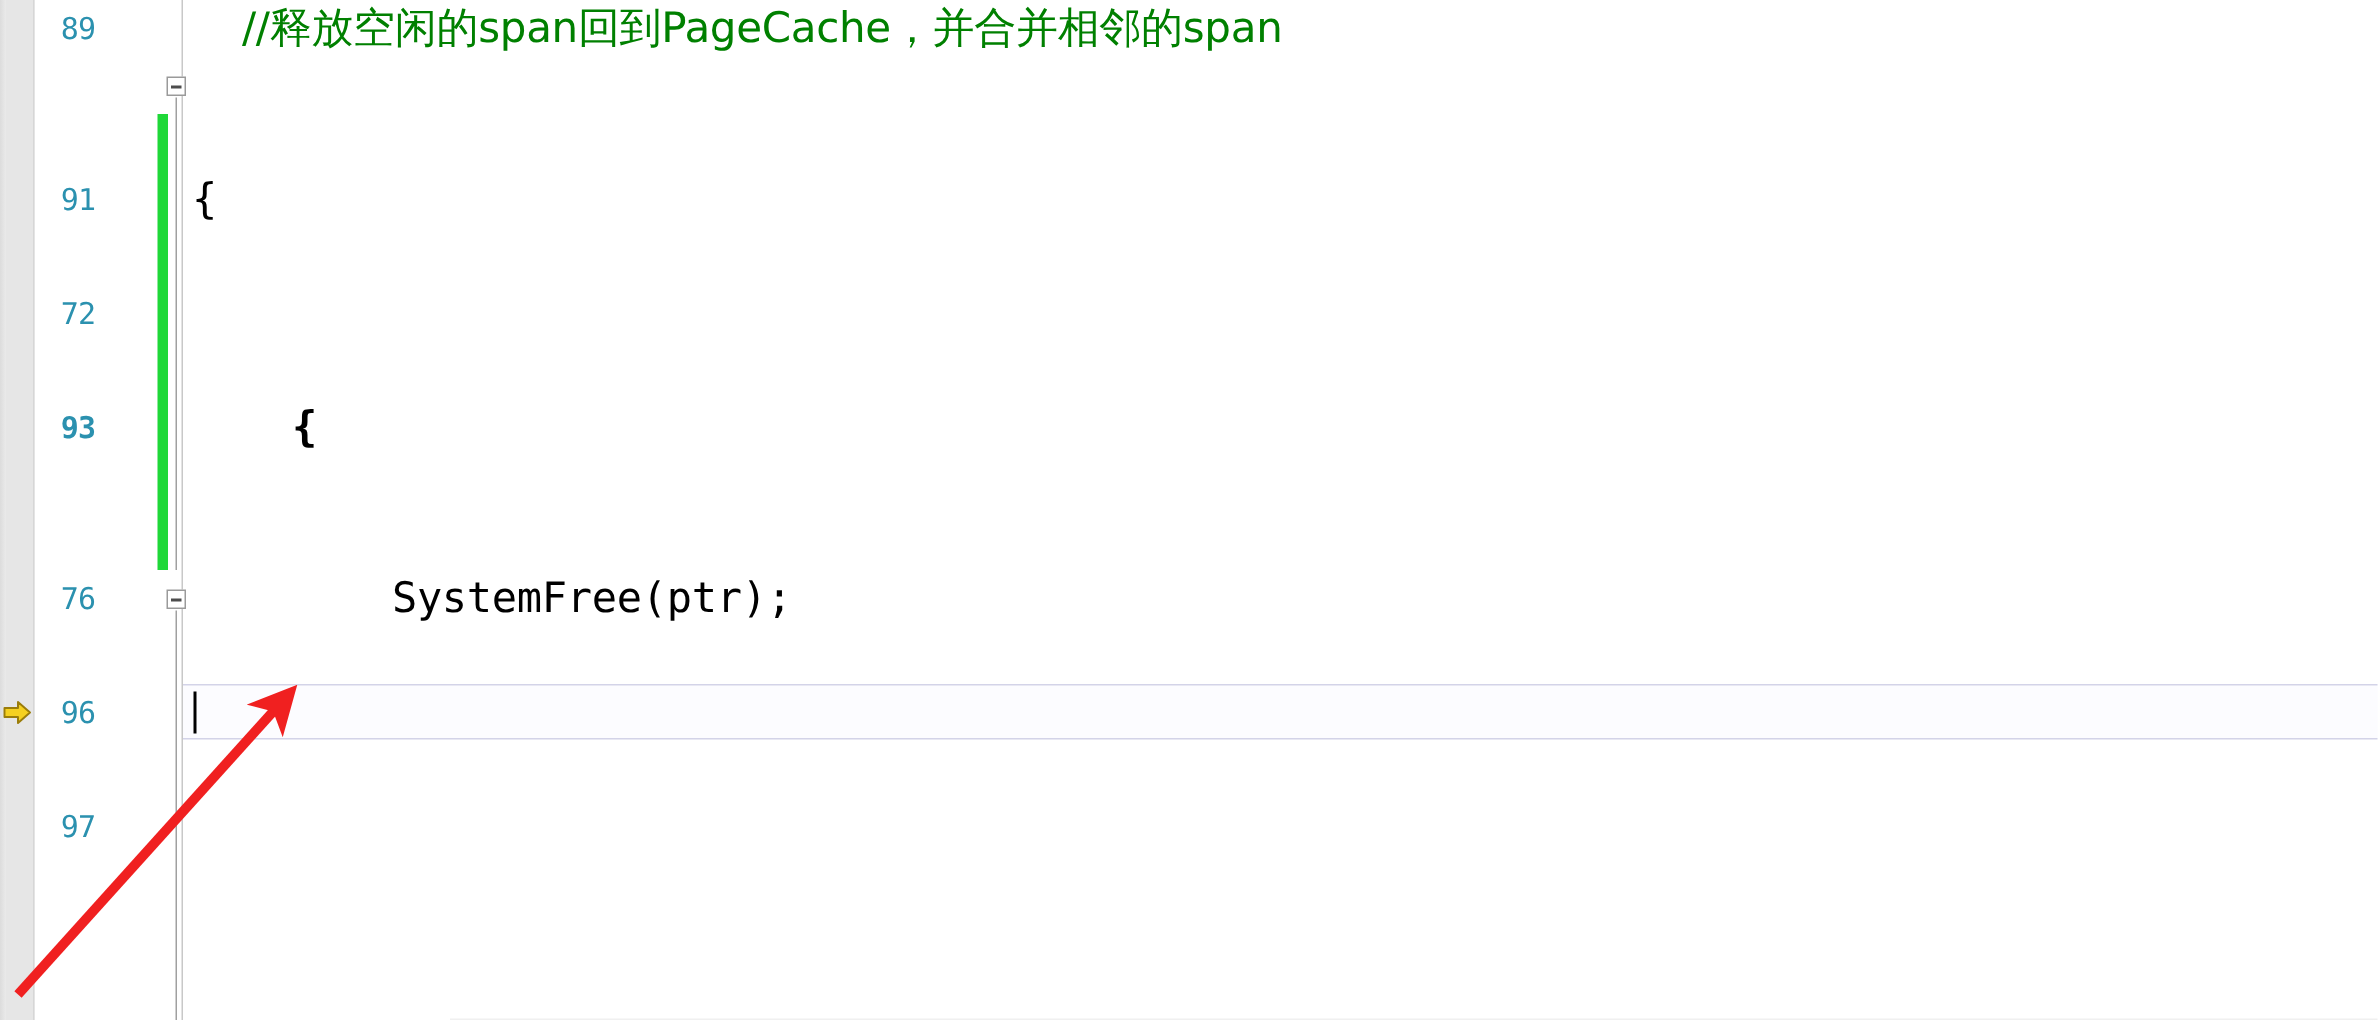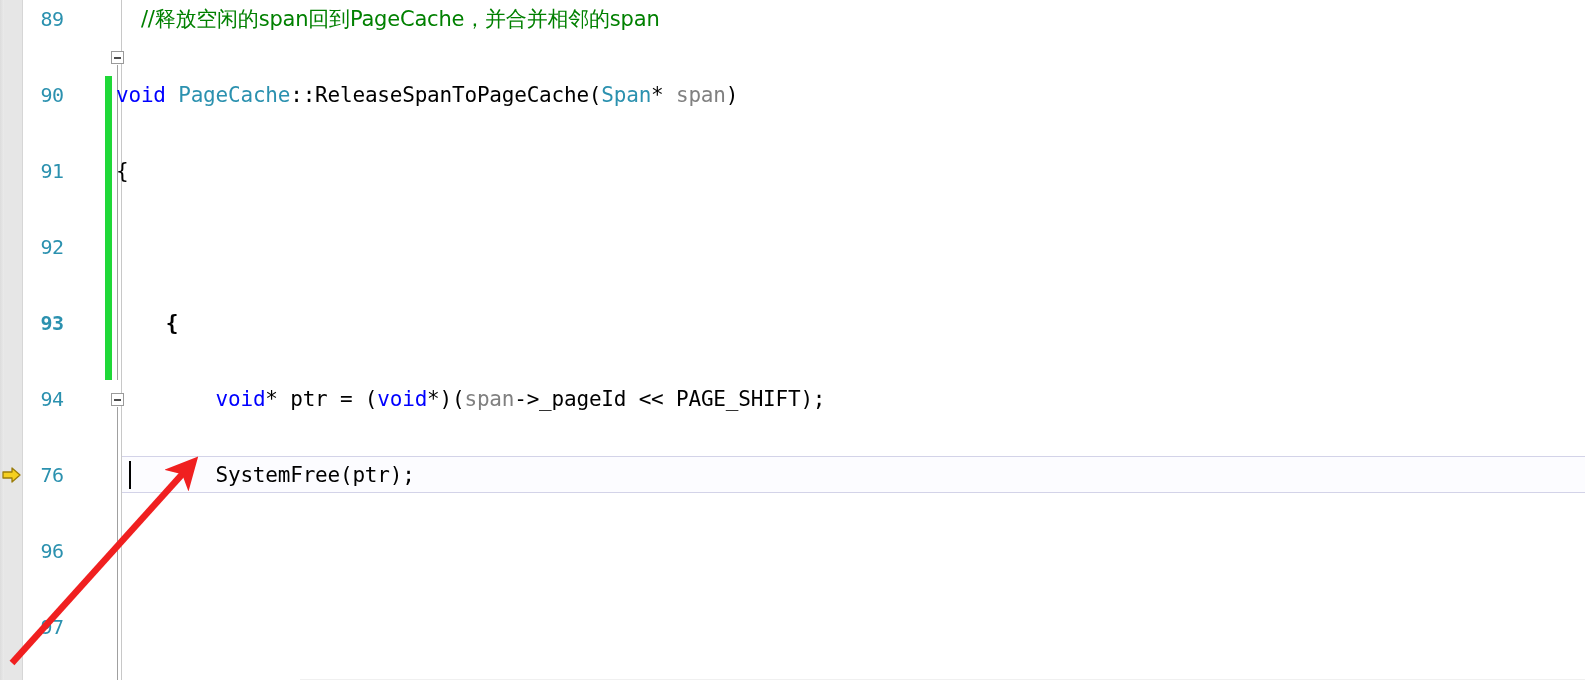--- a/index.html
+++ b/index.html
@@ -67,22 +67,22 @@
     width: 104px;
     text-align: center;
     color: #2b91af;
     font-size: 20px;
     font-family: "DejaVu Sans Mono", "Liberation Mono", monospace;
     line-height: 38px;
     letter-spacing: -0.5px;
   }
   .code {
     position: absolute;
-    left: 116px;
-    font-size: 21px;
+    left: 128px;
+    font-size: 28px;
     color: #000000;
     line-height: 38px;
     font-family: "DejaVu Sans Mono", "Liberation Mono", monospace;
     letter-spacing: -0.2px;
   }
 
   
   .kw   { color: #0000ff; }            
   .typ  { color: #2b91af; }            
   .cmt  { color: #008000; }            
@@ -194,25 +194,23 @@
 
   <div class="fold-box" id="fold-box-0" style="left: 111px; top: 50.5px;"></div>
   <div class="fold-box" id="fold-box-1" style="left: 111px; top: 392.5px;"></div>
 
   <svg class="exec-arrow" id="exec-arrow" viewBox="0 0 22 22" style="left: 1px; top: 464px;">
     <path d="M2 8 L11 8 L11 4 L19 11 L11 18 L11 14 L2 14 Z" fill="#f5d020" stroke="#9b7d0a" stroke-width="1.3" stroke-linejoin="round"></path>
   </svg>
 
   <div class="rows" id="rows">
       <div class="row" style="top: 0px;"><div class="lineno">89</div><div class="code"><span class="pln">  </span><span class="cmt">//释放空闲的span回到PageCache，并合并相邻的span</span></div></div>
-      <div class="row" style="top: 38px;"><div class="lineno">90</div><div class="code"><span class="kw">void</span><span class="pln"> </span><span class="typ">PageCache</span><span class="pln">::ReleaseSpanToPageCache(</span><span class="typ">Span</span><span class="pln">* </span><span class="prm">span</span><span class="pln">)</span></div></div>
       <div class="row" style="top: 76px;"><div class="lineno">91</div><div class="code"><span class="pln">{</span></div></div>
-      <div class="row" style="top: 114px;"><div class="lineno">92</div></div>
+      <div class="row" style="top: 114px;"><div class="lineno">72</div></div>
       <div class="row" style="top: 152px; font-weight: bold;"><div class="lineno">93</div><div class="code"><span class="pln">    {</span></div></div>
-      <div class="row" style="top: 190px;"><div class="lineno">94</div><div class="code"><span class="pln">        </span><span class="kw">void</span><span class="pln">* ptr = (</span><span class="kw">void</span><span class="pln">*)(</span><span class="prm">span</span><span class="pln">-&gt;_pageId &lt;&lt; PAGE_SHIFT);</span></div></div>
       <div class="row" style="top: 228px;"><div class="lineno">76</div><div class="code"><span class="pln">        SystemFree(ptr);</span></div></div>
       <div class="row" style="top: 266px;"><div class="lineno">96</div></div>
       <div class="row" style="top: 304px; text-decoration: underline;"><div class="lineno">97</div></div>
     </div>
 
   <svg class="annot-arrow" viewBox="0 0 1585 680">
     <defs>
       <marker id="redhead" markerWidth="5" markerHeight="5" refX="2.2" refY="2.5" orient="auto">
         <path d="M0,0 L5,2.5 L0,5 L1.3,2.5 Z" fill="#f02020"></path>
       </marker>

